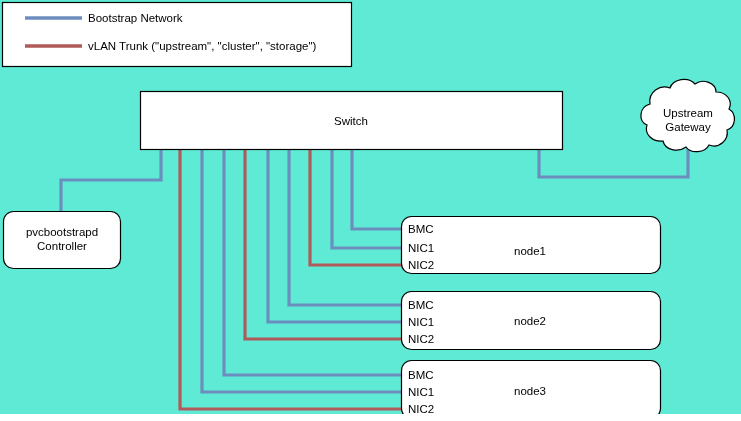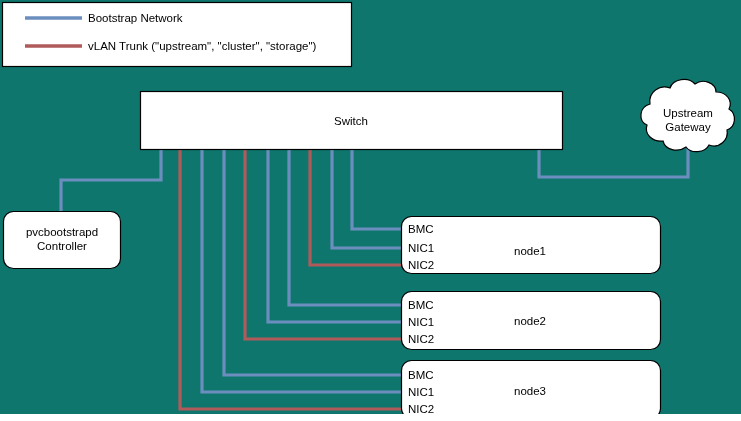--- a/index.html
+++ b/index.html
@@ -8,21 +8,21 @@
     padding: 0;
     background: #ffffff;
   }
   body {
     font-family: "Liberation Sans", sans-serif;
   }
   #diagram-root {
     position: relative;
     width: 741px;
     height: 414px;
-    background: #0f766e;
+    background: #5eead4;
     overflow: hidden;
   }
   #diagram-svg {
     position: absolute;
     left: 0;
     top: 0;
     width: 741px;
     height: 421px;
   }
   .dg-text {

